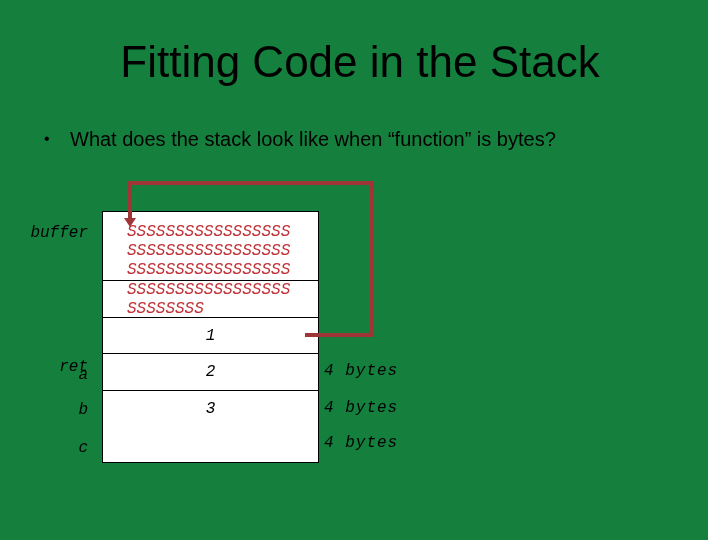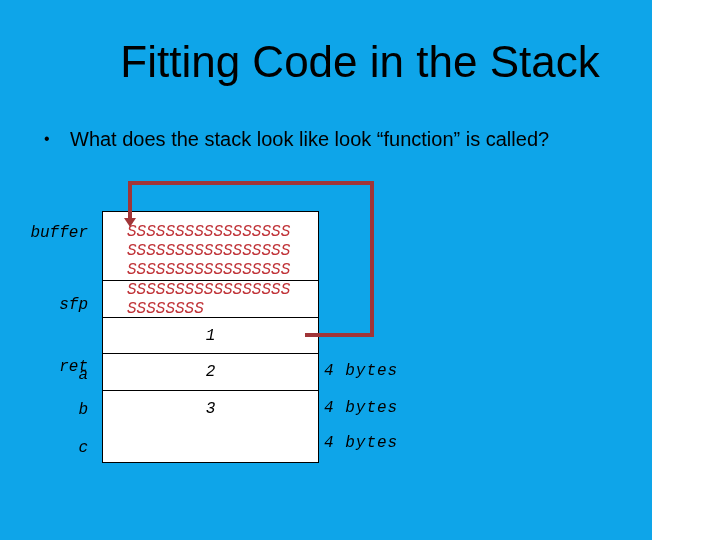--- a/index.html
+++ b/index.html
@@ -1,19 +1,19 @@
 <!DOCTYPE html>
 <html style="--overflow-text: #c03338; --arrow: #a03538;"><head>
 <meta charset="utf-8">
 <style>
   html, body { margin: 0; padding: 0; background: #ffffff; }
   .slide {
     position: relative;
-    width: 652px; height: 540px;
-    background: #0ea5e9;
+    width: 708px; height: 540px;
+    background: #15803d;
     overflow: hidden;
     font-family: "Liberation Sans", sans-serif;
     color: #000;
   }
 
   
   .title {
     position: absolute; left: 0; top: 40px; width: 720px;
     text-align: center;
     font-size: 44px; line-height: 44px;
@@ -106,25 +106,24 @@
 </style>
 </head>
 <body>
 
 <div class="slide">
 
   <div class="title">Fitting Code in the Stack</div>
 
   <div class="bullet-row">
     <span class="bullet-marker">•</span>
-    <span class="bullet-text">What does the stack look like look “function” is called?</span>
+    <span class="bullet-text">What does the stack look like when “function” is bytes?</span>
   </div>
 
   <div class="side-label mono-i lbl-buffer">buffer</div>
-  <div class="side-label mono-i lbl-sfp">sfp</div>
   <div class="side-label mono-i lbl-ret">ret</div>
   <div class="side-label mono-i lbl-a">a</div>
   <div class="side-label mono-i lbl-b">b</div>
   <div class="side-label mono-i lbl-c">c</div>
 
   <div class="stack-box">
     <div class="sec sec-buffer">
       <div class="mono-i s-line">SSSSSSSSSSSSSSSSS</div>
       <div class="mono-i s-line">SSSSSSSSSSSSSSSSS</div>
       <div class="mono-i s-line">SSSSSSSSSSSSSSSSS</div>

